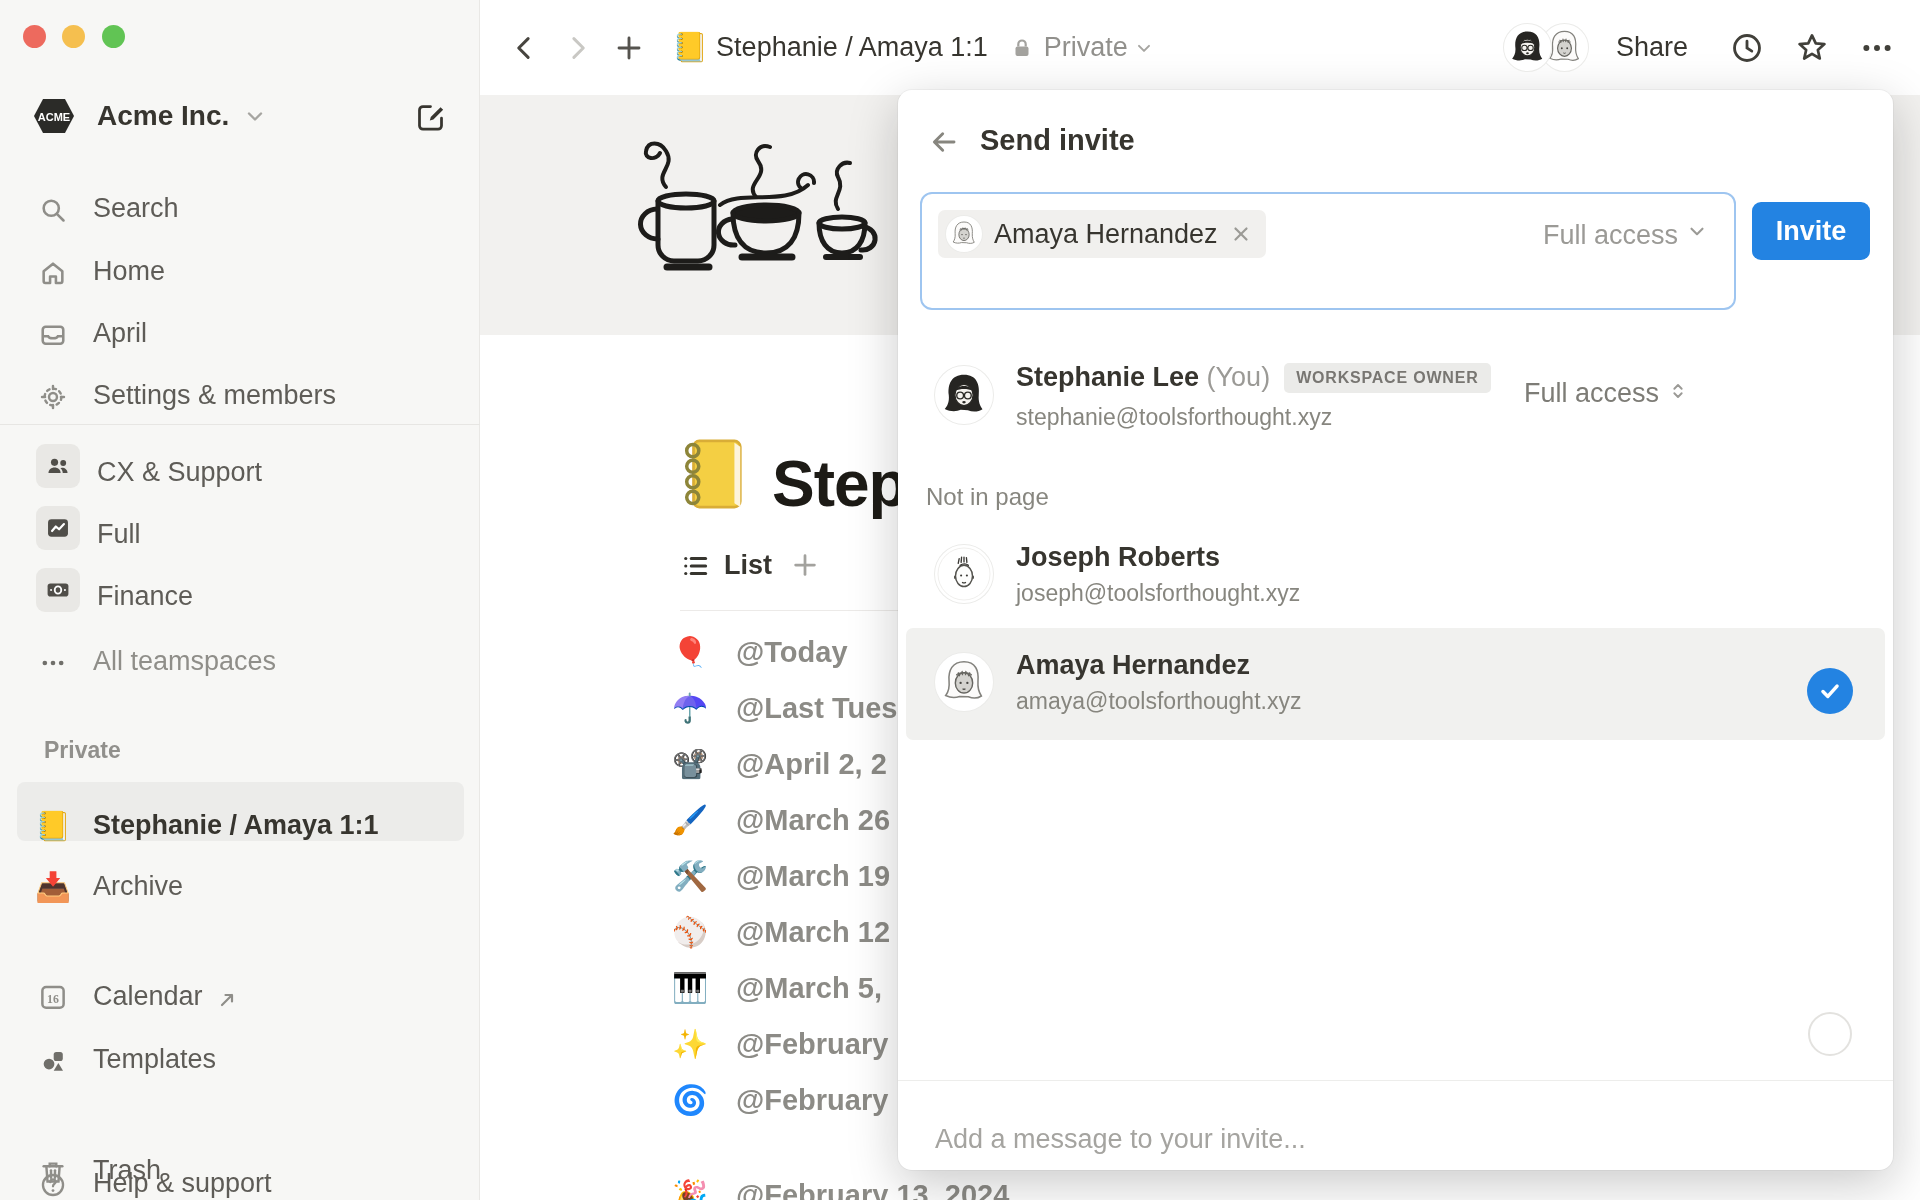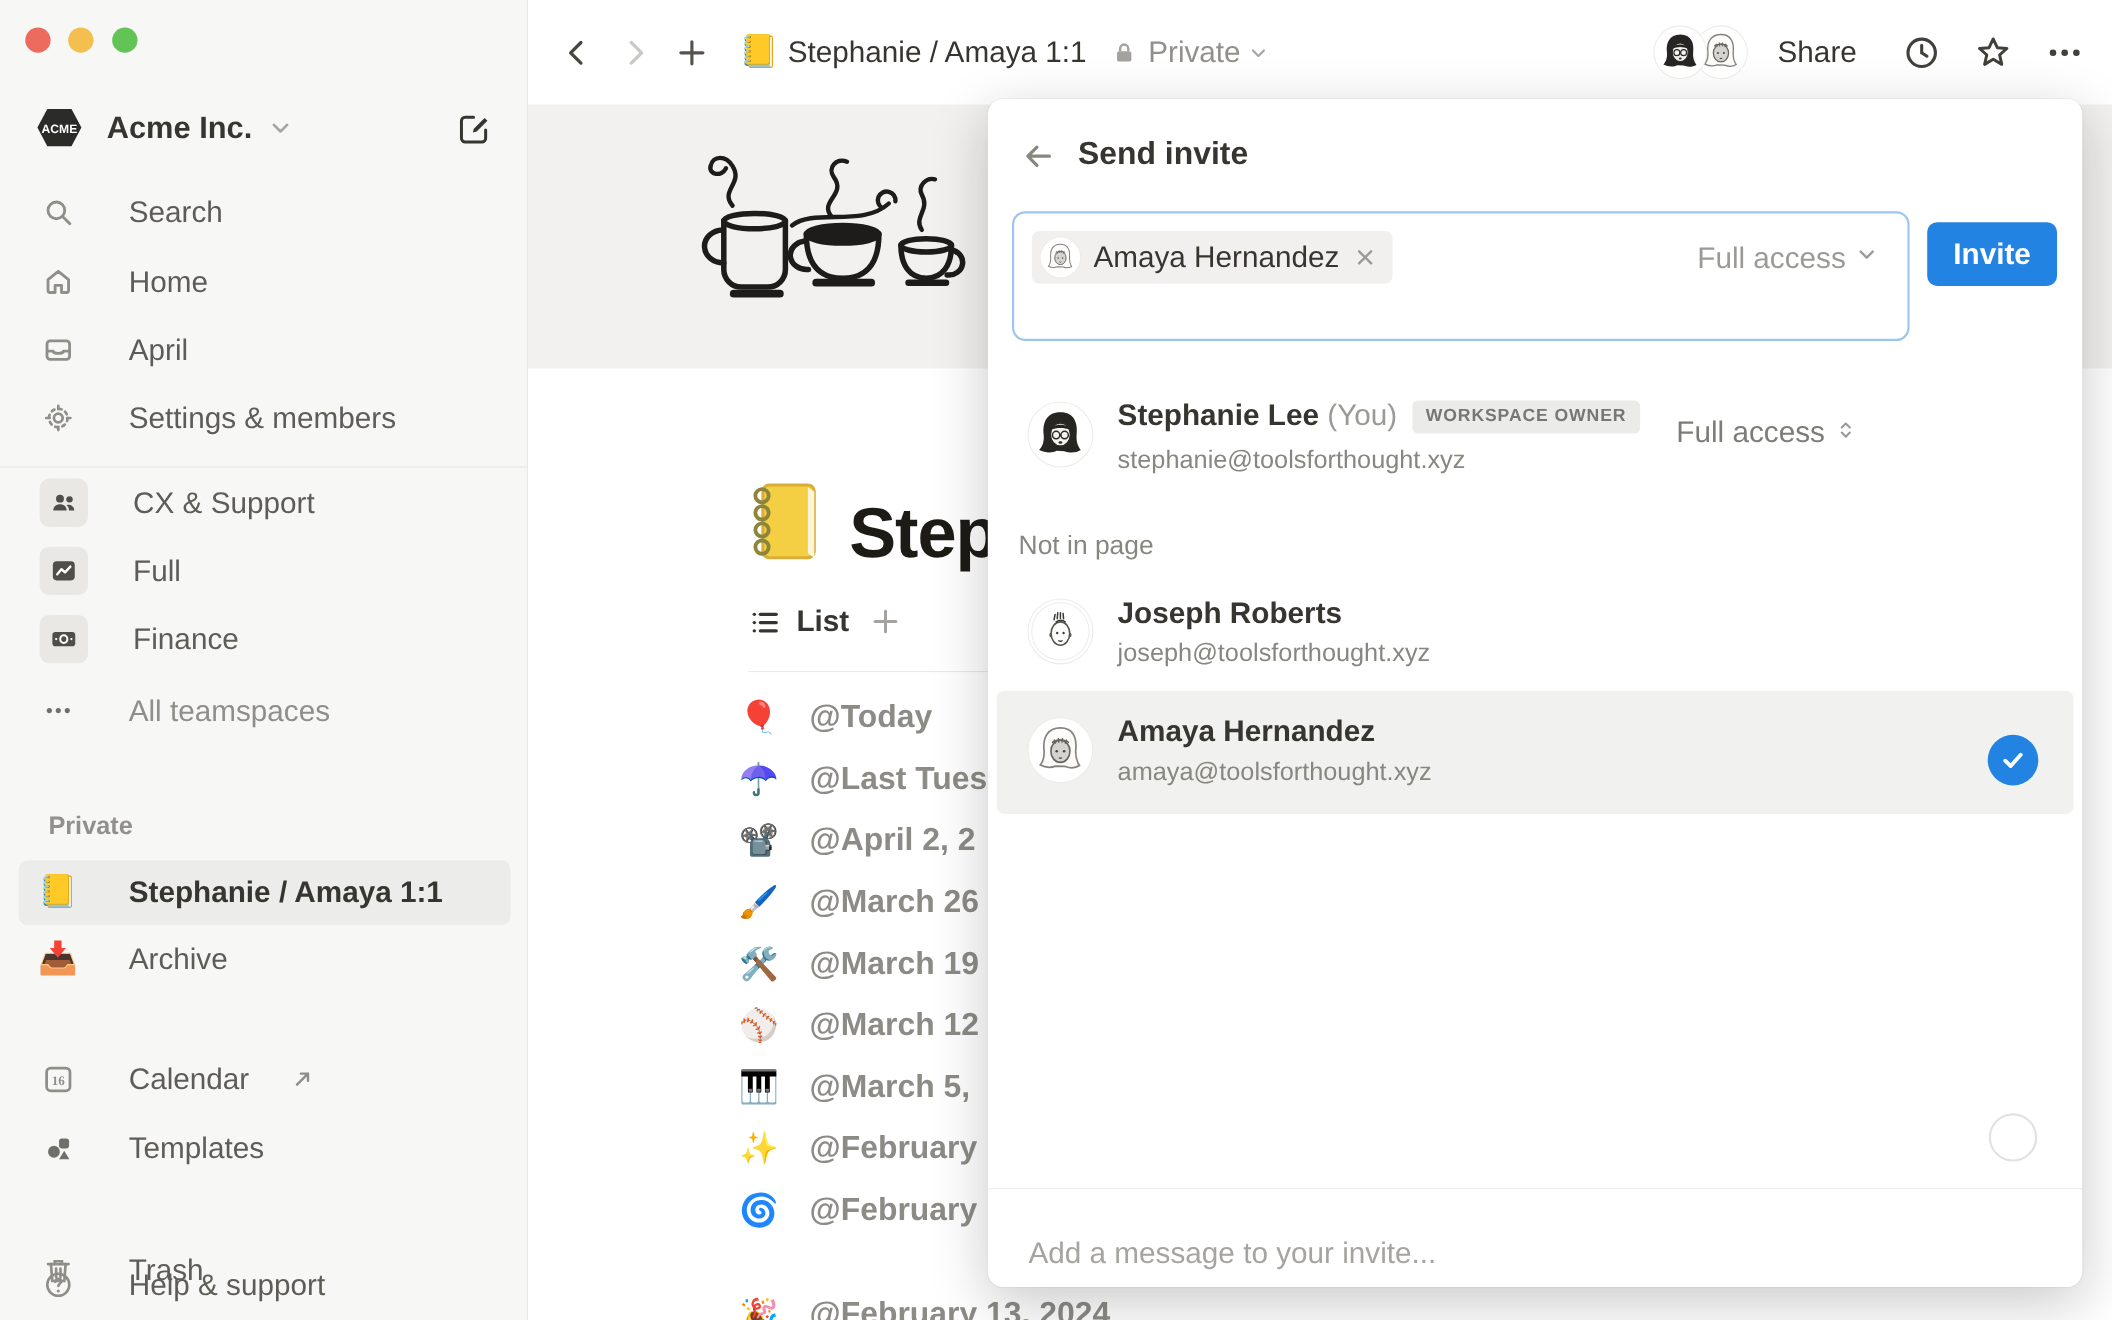--- a/index.html
+++ b/index.html
@@ -7,21 +7,21 @@
     font-family:"Liberation Sans","DejaVu Sans",sans-serif; color:#37352f; }
   #app { position:relative; width:1920px; height:1200px; overflow:hidden; }
   .abs { position:absolute; }
   svg { display:block; }
 
   
   #sidebar { left:0; top:0; width:480px; height:1200px; background:#f7f7f5; border-right:1px solid #e9e8e5; }
   .tlight { width:23px; height:23px; border-radius:50%; position:absolute; top:25px; }
   .ws-row { left:0; top:88px; width:480px; height:56px; display:flex; align-items:center; padding-left:33px; }
   .ws-name { font-size:28px; font-weight:700; color:#37352f; margin-left:22px; }
-  .srow { left:17px; width:447px; height:62px; display:flex; align-items:center; border-radius:8px; padding-left:21px;gap:24px; }
+  .srow { left:17px; width:447px; height:62px; display:flex; align-items:flex-end; border-radius:8px; padding-left:21px; }
   .srow .ic { width:30px; display:flex; justify-content:center; margin-right:25px; flex:none; }
   .srow .lbl { font-size:27px; font-weight:500; color:#5e5c57; white-space:nowrap; }
   .tbox { width:44px; height:44px; background:#e9e8e5; border-radius:9px; display:flex; align-items:center; justify-content:center; margin-right:17px; flex:none; }
   .sel { background:#ececea; }
   .sel .lbl { color:#37352f; font-weight:700; }
   .sect-lbl { font-size:23px; font-weight:600; color:#91908c; }
   .emo { font-size:29px; line-height:1; }
 
   
   #topbar { left:480px; top:0; width:1440px; height:95px; background:#fff; display:flex; align-items:center; }

